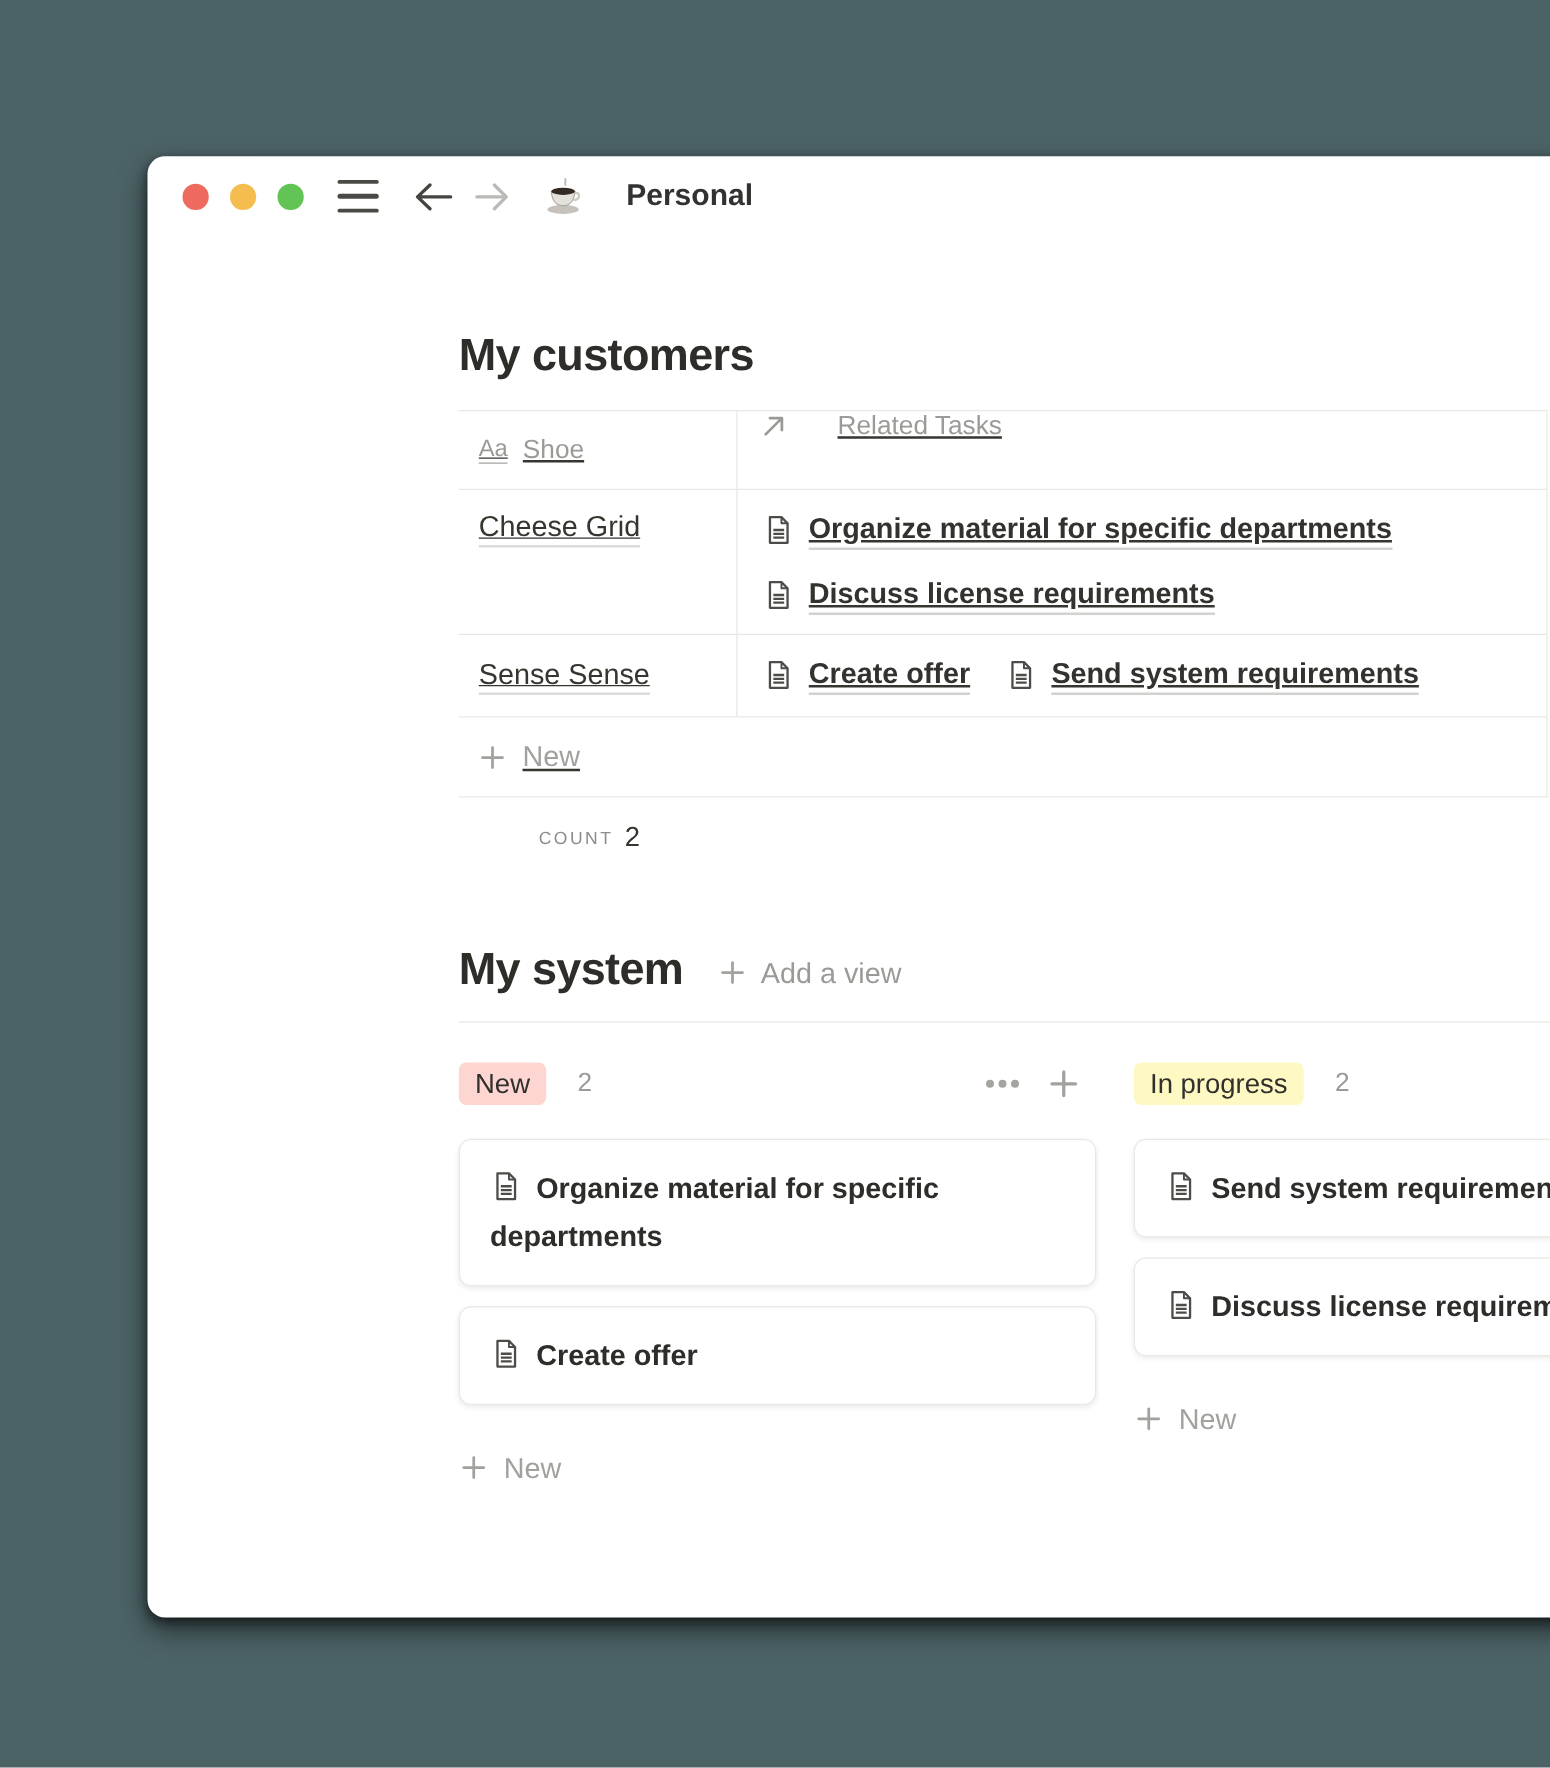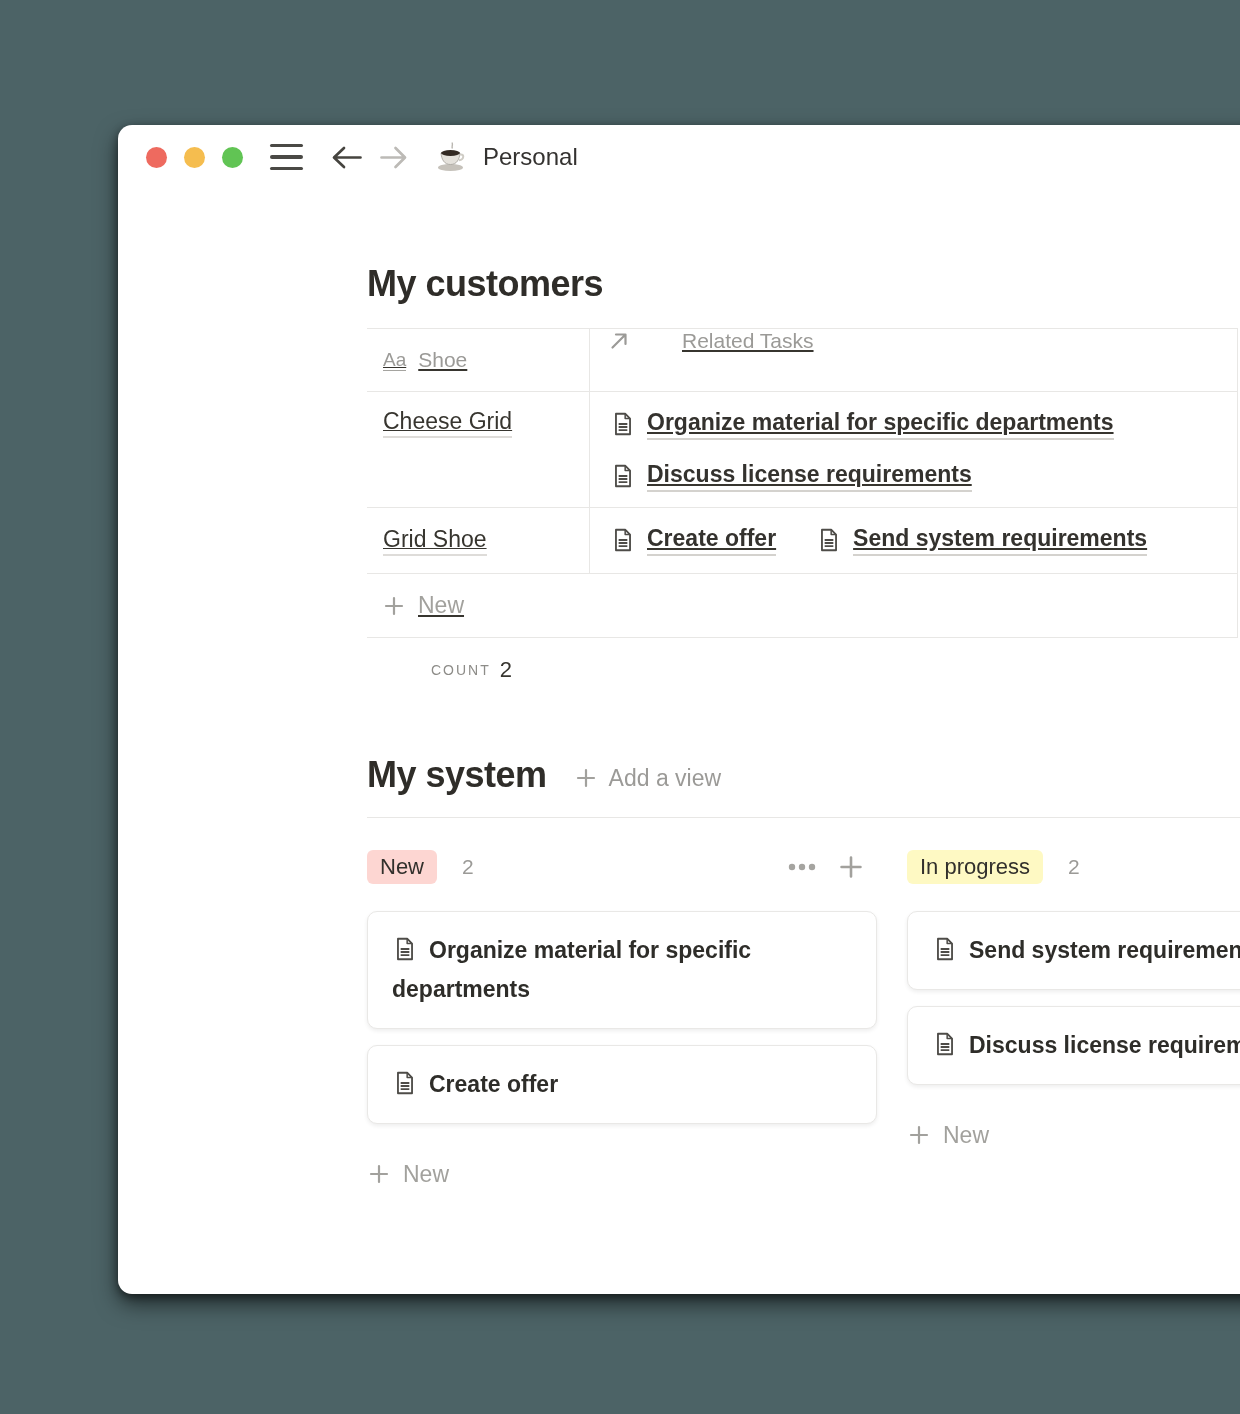--- a/index.html
+++ b/index.html
@@ -22,30 +22,30 @@
   .light { width:21px; height:21px; border-radius:50%; }
   .light + .light { margin-left:17px; }
   .light-red { background:#ee6a5f; }
   .light-yellow { background:#f5bd4f; }
   .light-green { background:#61c454; }
   .hamburger { margin-left:27px; width:33px; display:flex; flex-direction:column; gap:8px; cursor:pointer; }
   .hamburger div { height:3.4px; background:#4a4945; border-radius:2px; }
   .navarrow { margin-left:27px; display:block; }
   .navarrow.fwd { margin-left:16px; }
   .coffee { margin-left:26px; display:block; }
-  .doc-title { margin-left:14px; font-size:24px; font-weight:400; color:#343230; }
+  .doc-title { margin-left:32px; font-size:24px; font-weight:700; color:#343230; }
   
   .content { padding-left:249px; }
   h1.page-h { font-size:36px; line-height:44px; font-weight:700; letter-spacing:-.5px; color:#2f2d29; }
   .h-customers { margin-top:73px; }
   
   .db-table { margin-top:22px; width:871px; border-top:1px solid #e8e7e5; border-right:1px solid #e8e7e5;text-decoration:underline; }
   .trow { display:flex; border-bottom:1px solid #e8e7e5; }
   .cell-name { width:223px; flex:0 0 223px; border-right:1px solid #e8e7e5; padding:16px 16px 0 16px; }
-  .cell-tasks { flex:1; padding:6px 20px; display:flex; flex-wrap:wrap; align-content:flex-start; column-gap:40px; }
+  .cell-tasks { flex:1; padding:6px 20px; display:flex; flex-wrap:wrap; align-content:flex-start; column-gap:28px; }
   .thead .cell-name, .thead .cell-tasks { padding:0 16px; height:62px; display:flex; align-items:center; color:#9b9a97; font-size:21px; }
   .thead .cell-tasks { padding-left:18px; }
   .prop-icon { display:inline-flex; align-items:center; margin-right:12px; }
   .aa { font-size:19px; font-weight:500; color:#9b9a97; border-bottom:1.6px solid #a5a4a0; padding-bottom:1px; line-height:1; }
   .name-link { font-size:23px; font-weight:500; color:#37352f; border-bottom:2px solid #dedcd9; padding-bottom:2px; cursor:pointer; }
   .chip { display:inline-flex; align-items:center; height:52px; cursor:pointer; }
   .chip .doc { margin-right:11px; flex:0 0 auto; }
   .chip-text { font-size:23px; font-weight:600; color:#34322e; border-bottom:2px solid #d4d2ce; padding-bottom:2px; white-space:nowrap; }
   .row-sense .cell-name { padding-top:18px; }
   .new-row { display:flex; align-items:center; height:64px; padding-left:16px; border-bottom:1px solid #e8e7e5; color:#a2a19d; cursor:pointer; }
@@ -160,21 +160,21 @@
             <svg class="doc" width="26" height="26" viewBox="0 0 24 24">
                 <use href="#doc-def"></use>
               </svg>
             <span class="chip-text">Discuss license requirements</span>
           </span>
         </div>
       </div>
 
       <div class="trow row-sense" style="height:66px;">
         <div class="cell-name">
-          <span class="name-link">Grid Shoe</span>
+          <span class="name-link">Sense Sense</span>
         </div>
         <div class="cell-tasks">
           <span class="chip">
             <svg class="doc" width="26" height="26" viewBox="0 0 24 24">
                 <use href="#doc-def"></use>
               </svg>
             <span class="chip-text">Create offer</span>
           </span>
           <span class="chip">
             <svg class="doc" width="26" height="26" viewBox="0 0 24 24">

